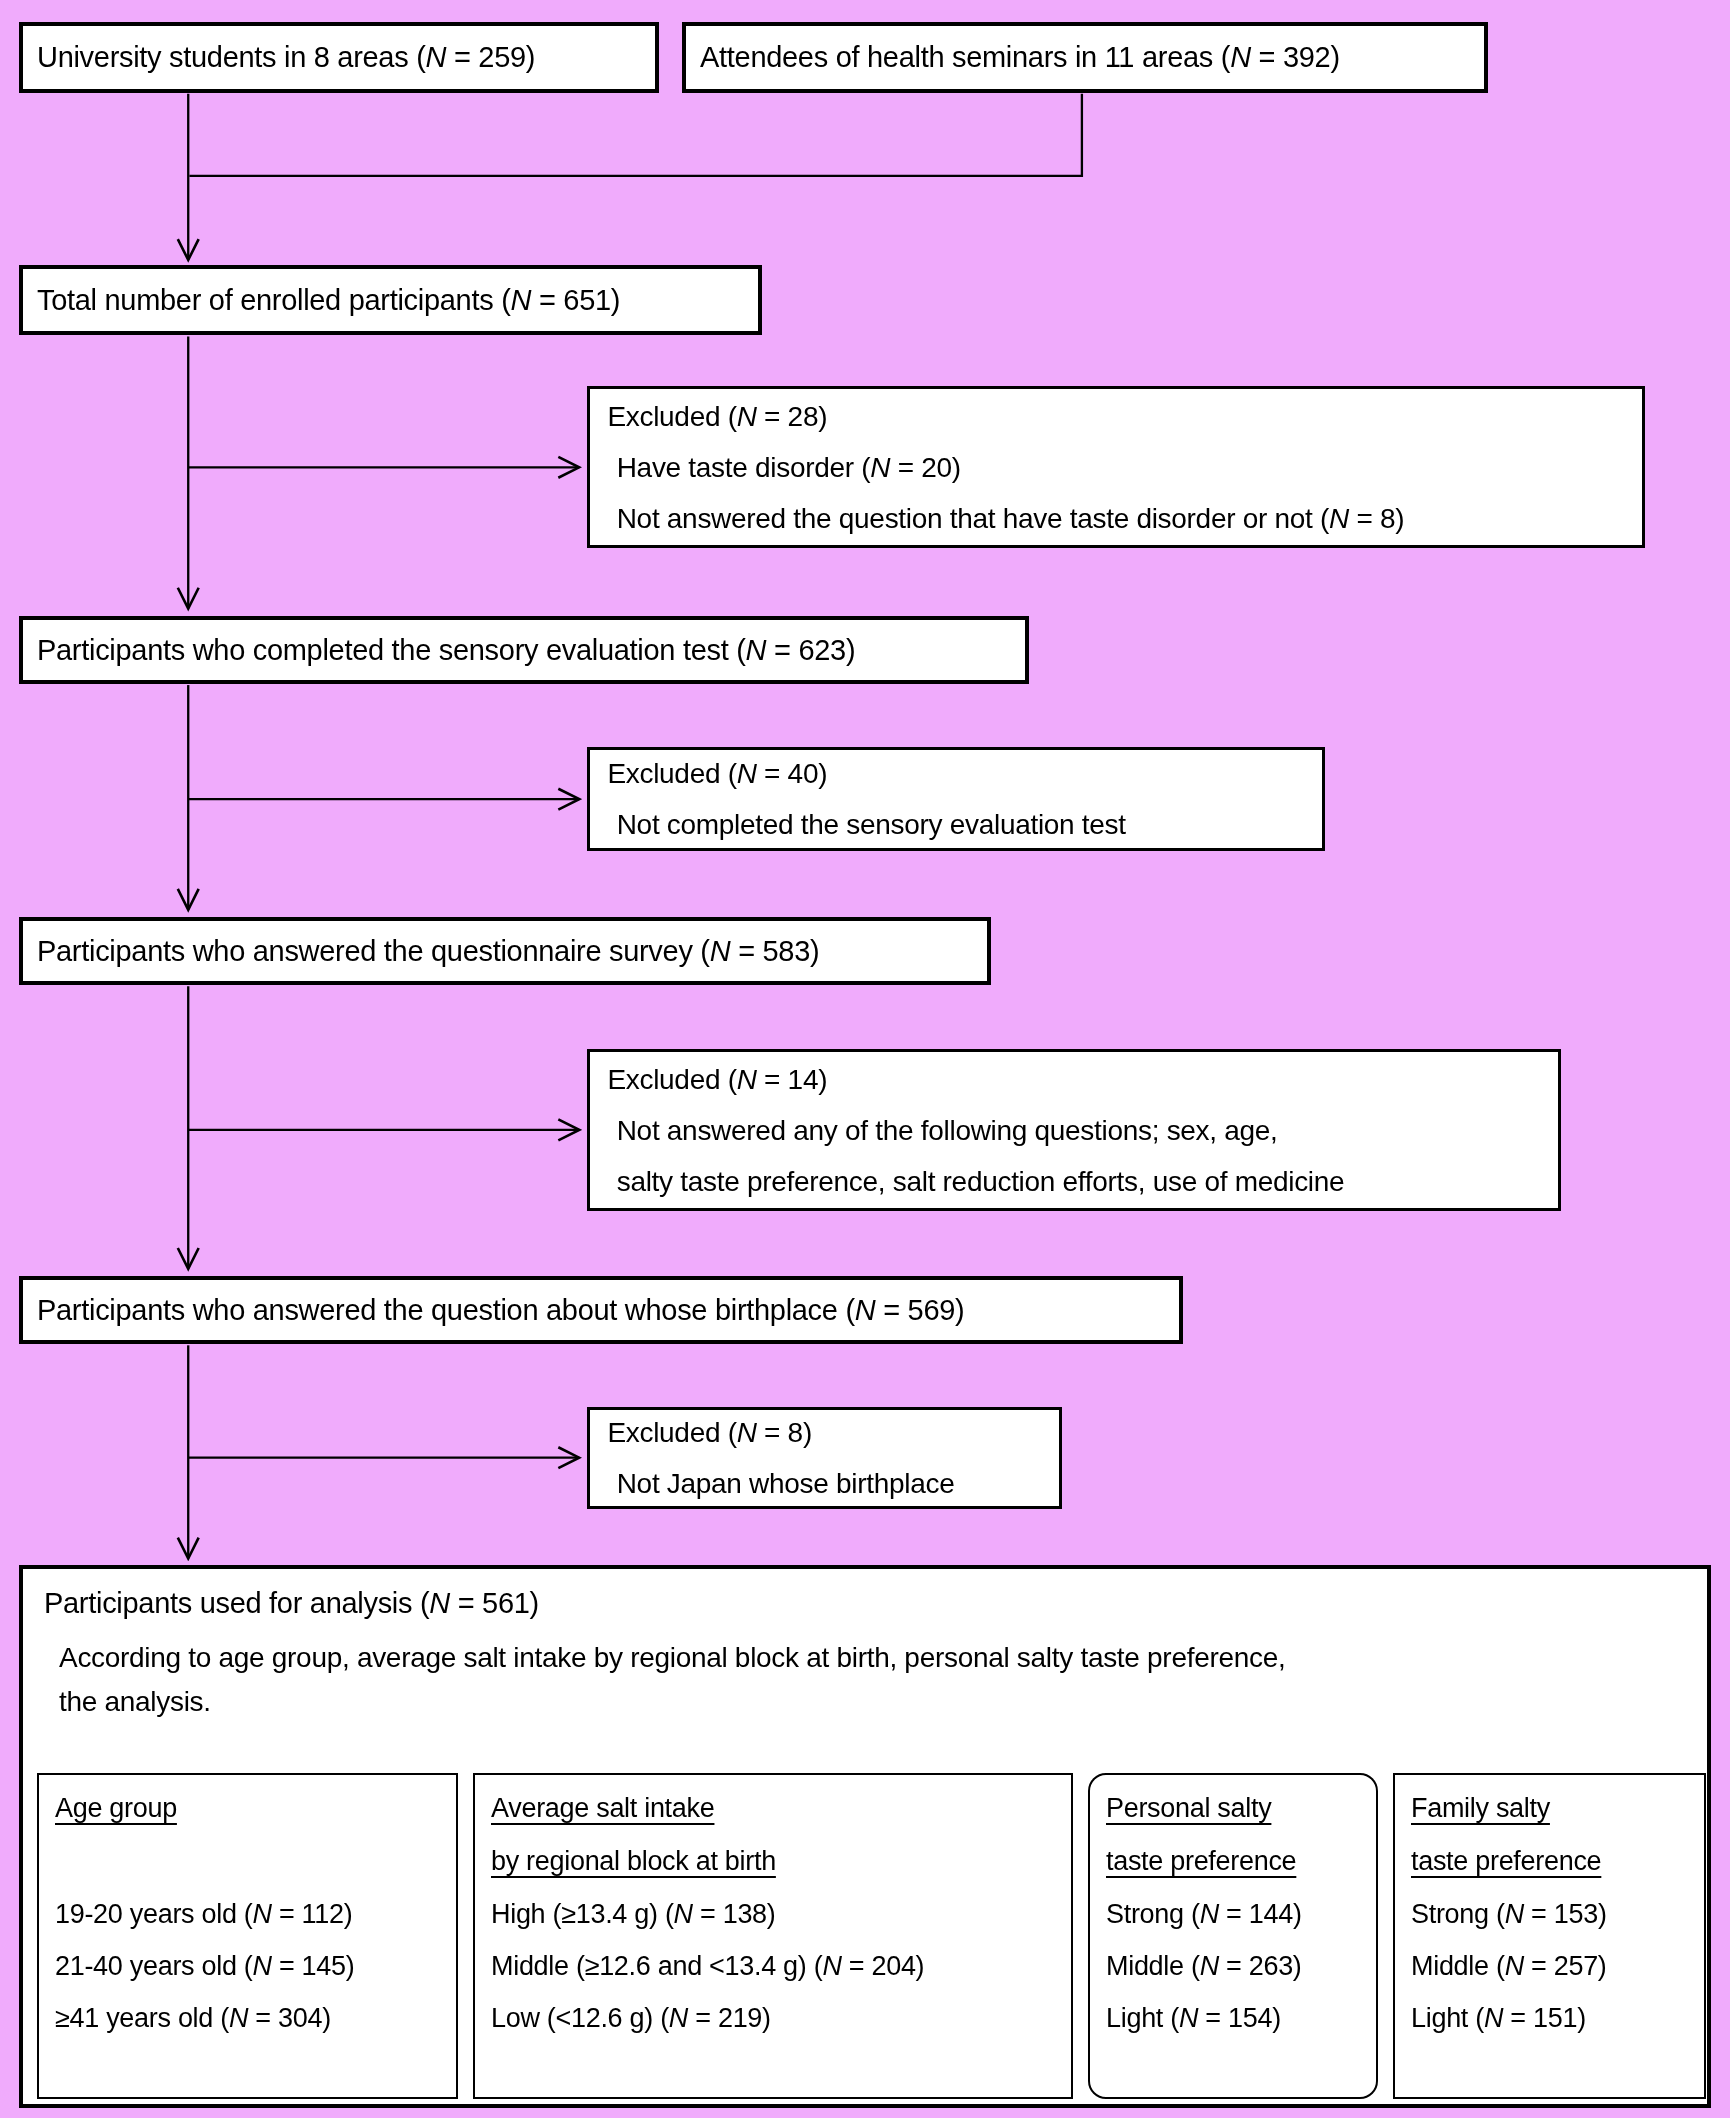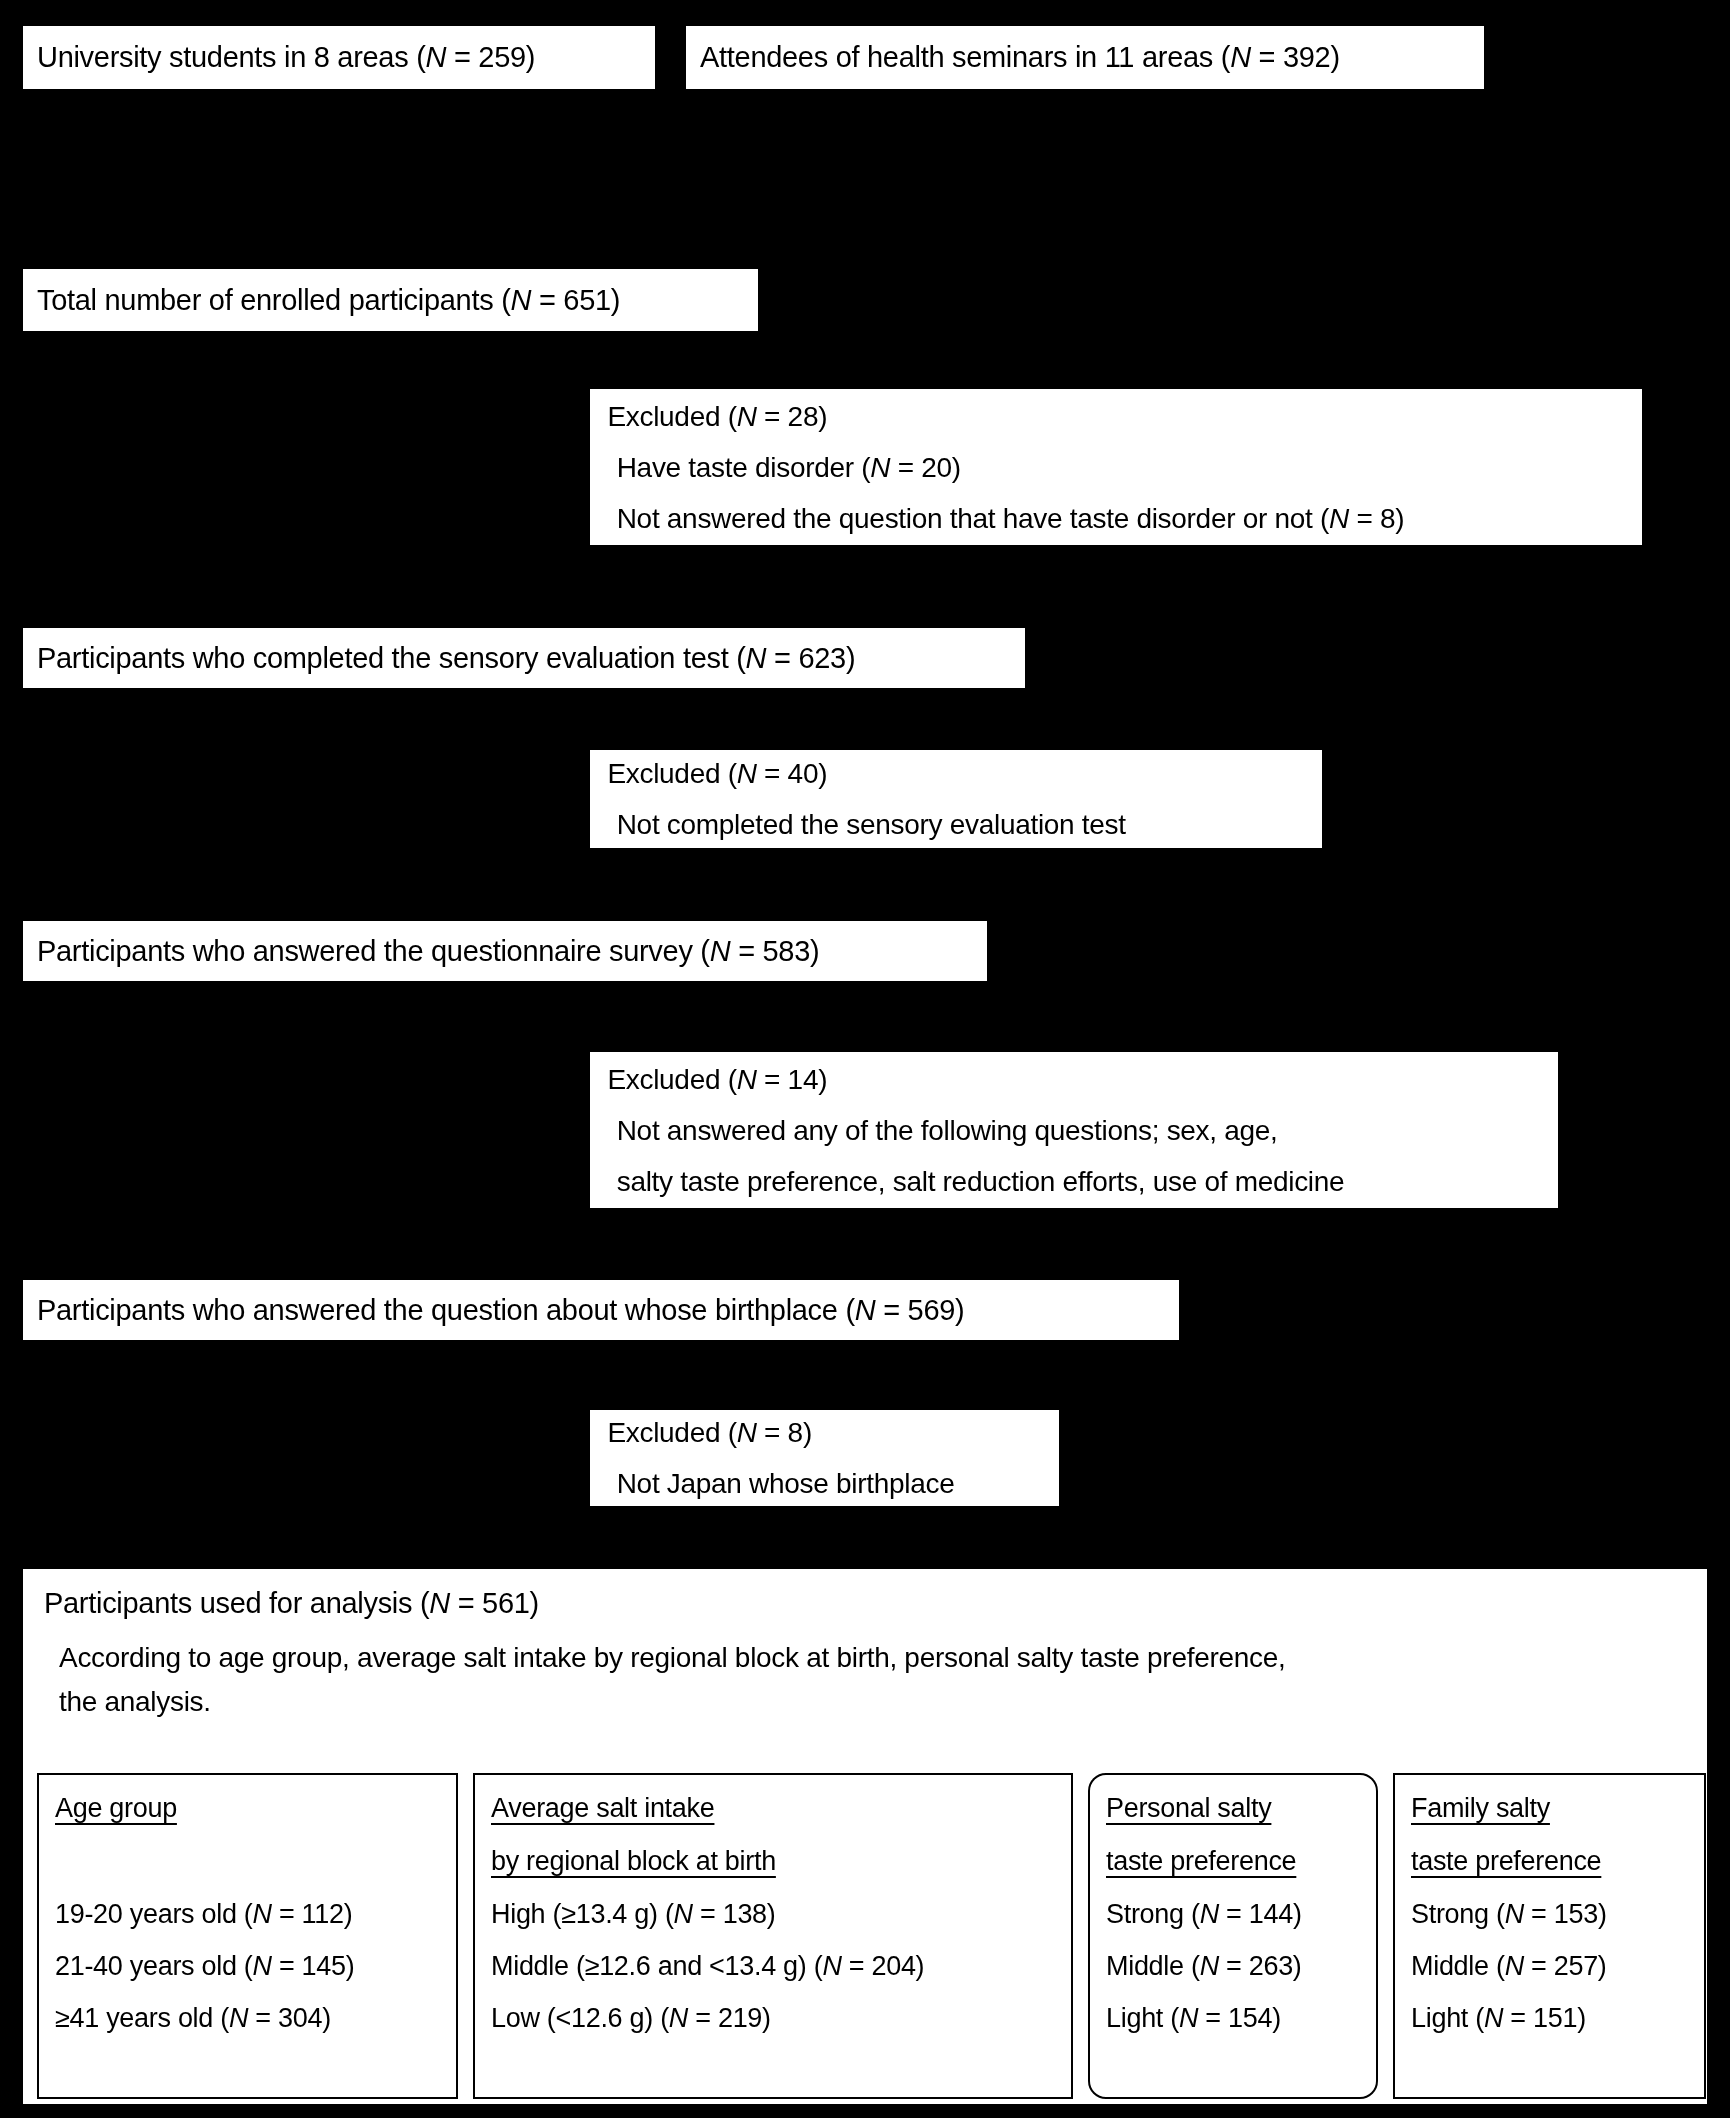--- a/index.html
+++ b/index.html
@@ -4,21 +4,21 @@
 <style>
   html, body {
     margin: 0;
     padding: 0;
     background: #ffffff;
   }
   #canvas {
     position: relative;
     width: 1730px;
     height: 2119px;
-    background: #000000;
+    background: #f0abfc;
     font-family: "Liberation Sans", sans-serif;
     color: #000000;
     letter-spacing: -0.3px;
   }
   
   #connectors {
     position: absolute;
     left: 0; top: 0;
     width: 1730px; height: 2119px;
   }
@@ -126,21 +126,21 @@
   <div class="fbox" style="left:19px; top:265px; width:743px; height:70px;">
     <span class="nitalic">Total number of enrolled participants (<i>N</i> = 651)</span>
   </div>
 
   <div class="ebox" style="left:587px; top:386px; width:1058px; height:162px;">
     <div class="nitalic etitle">Excluded (<i>N</i> = 28)</div>
     <div class="nitalic edetail">Have taste disorder (<i>N</i> = 20)</div>
     <div class="nitalic edetail">Not answered the question that have taste disorder or not (<i>N</i> = 8)</div>
   </div>
 
-  <div class="fbox" style="left:19px; top:616px; width:1010px; height:68px;margin-top:8px;">
+  <div class="fbox" style="left:19px; top:616px; width:1010px; height:68px;">
     <span class="nitalic">Participants who completed the sensory evaluation test (<i>N</i> = 623)</span>
   </div>
 
   <div class="ebox" style="left:587px; top:747px; width:738px; height:104px;">
     <div class="nitalic etitle">Excluded (<i>N</i> = 40)</div>
     <div class="nitalic edetail">Not completed the sensory evaluation test</div>
   </div>
 
   <div class="fbox" style="left:19px; top:917px; width:972px; height:68px;">
     <span class="nitalic">Participants who answered the questionnaire survey (<i>N</i> = 583)</span>

